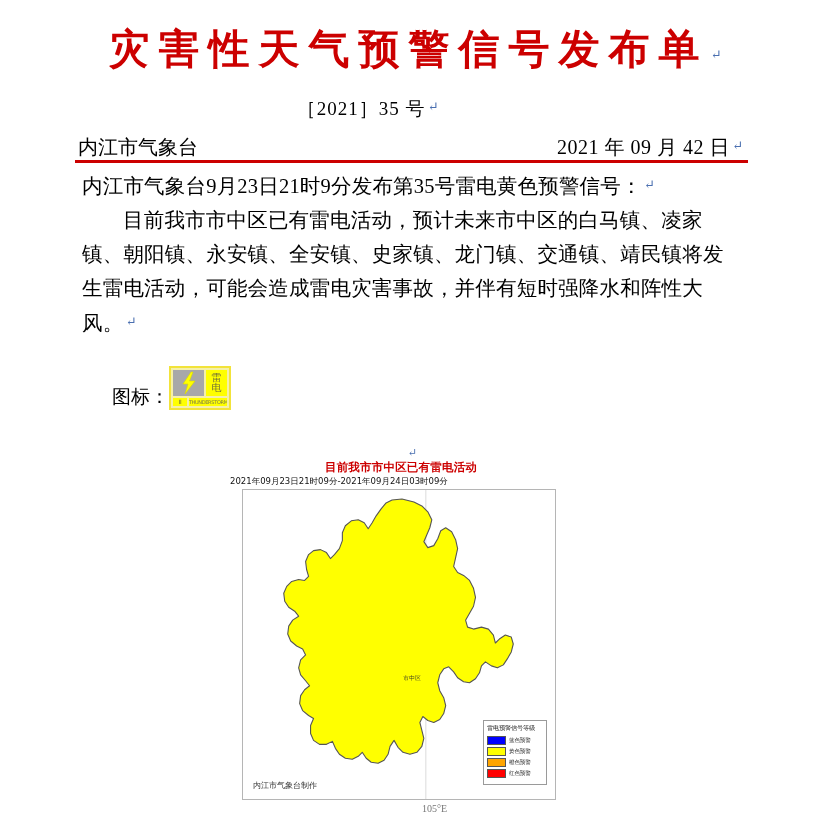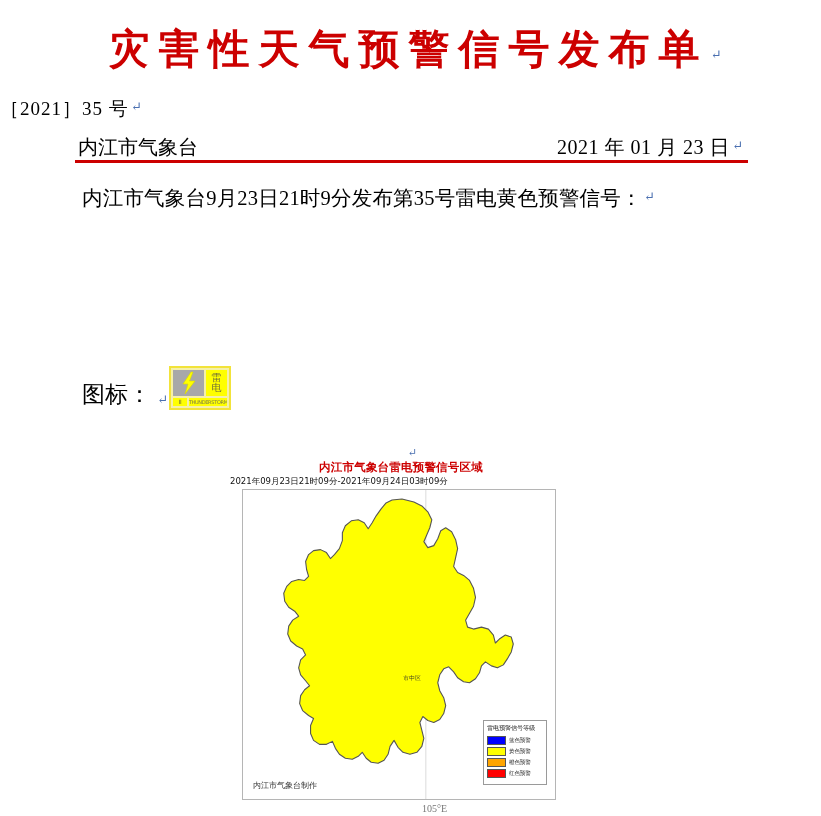--- a/index.html
+++ b/index.html
@@ -39,21 +39,21 @@
     vertical-align: 4px;
     padding-left: 2px;
   }
 
   
   .doc-number {
     position: absolute;
     top: 96px;
     left: 0;
     width: 735px;
-    text-align: left;
+    text-align: center;
     font-size: 19px;
     letter-spacing: 1px;
     white-space: nowrap;
   }
 
   
   .issuer-row {
     position: absolute;
     top: 134px;
     left: 78px;
@@ -70,21 +70,21 @@
     top: 160px;
     left: 75px;
     width: 673px;
     height: 3px;
     background: #cc0000;
   }
 
   
   .body-block {
     position: absolute;
-    top: 180px;
+    top: 168px;
     left: 82px;
     width: 660px;
     font-size: 20.5px;
     line-height: 34px;
     letter-spacing: 0.2px;
   }
   .body-line { white-space: nowrap; }
   .body-para {
     text-indent: 41px;
     white-space: normal;
@@ -94,24 +94,25 @@
   
   .icon-row {
     position: absolute;
     top: 366px;
     left: 82px;
     display: flex;
     align-items: center;
     height: 46px;
   }
   .icon-label {
-    font-size: 23px;
+    font-size: 19px;
     white-space: nowrap;
     align-self: flex-end;
     padding-bottom: 2px;
+    margin-left: 30px;
   }
   .warn-icon {
     position: absolute;
     left: 87px;
     top: 0px;
     width: 62px;
     height: 44px;
     border: 2px solid #f2e33a;
     background: #f5f0a8;
     box-sizing: border-box;
@@ -295,26 +296,27 @@
 <div class="doc-title">
   <span>灾害性天气预警信号发布单</span><span class="pilcrow">↵</span>
 </div>
 
 <div class="doc-number">
   <span>［2021］35 号</span><span class="pilcrow">↵</span>
 </div>
 
 <div class="issuer-row">
   <span>内江市气象台</span>
-  <span class="right-date"><span>2021 年 01 月 23 日</span><span class="pilcrow">↵</span></span>
+  <span class="right-date"><span>2021 年 09 月 42 日</span><span class="pilcrow">↵</span></span>
 </div>
 <div class="red-rule"></div>
 
 <div class="body-block">
   <div class="body-line"><span>内江市气象台9月23日21时9分发布第35号雷电黄色预警信号：</span><span class="pilcrow">↵</span></div>
+  <div class="body-para"><span>目前我市市中区已有雷电活动，预计未来市中区的白马镇、凌家镇、朝阳镇、永安镇、全安镇、史家镇、龙门镇、交通镇、靖民镇将发生雷电活动，可能会造成雷电灾害事故，并伴有短时强降水和阵性大风。</span><span class="pilcrow">↵</span></div>
 </div>
 
 <div class="icon-row">
   <span class="icon-label">图标：</span>
   <span class="pilcrow" style="align-self:flex-end;padding-bottom:4px;padding-left:6px;">↵</span>
   <div class="warn-icon">
     <div class="warn-icon-top">
       <div class="warn-bolt-cell">
         <svg width="18" height="24" viewBox="0 0 18 24">
           <polygon points="11,1 3,13 8,13 5,23 15,10 9.5,10 13,1" fill="#ffff00" stroke="#d8d800" stroke-width="0.6"></polygon>
@@ -327,21 +329,21 @@
     </div>
     <div class="warn-icon-bottom">
       <div class="warn-bot-left">Ⅱ</div>
       <div class="warn-bot-right">THUNDERSTORM</div>
     </div>
   </div>
 </div>
 
 <div class="map-block">
   <span class="map-pilcrow">↵</span>
-  <div class="map-title">内江市气象台雷电预警信号区域</div>
+  <div class="map-title">目前我市市中区已有雷电活动</div>
   <div class="map-subtitle">2021年09月23日21时09分-2021年09月24日03时09分</div>
 
   <div class="map-frame">
     <svg class="map-svg" viewBox="0 0 314 311" preserveAspectRatio="none">
 
       <line x1="184" y1="0" x2="184" y2="311" stroke="#dcdcdc" stroke-width="1"></line>
 
       <path d="M150,10 L160,9 L172,12 L180,16 L186,22 L190,30 L188,38 L185,45 L182,52 L186,58 L192,56 L196,49 L199,41 L204,38 L210,42 L214,50 L216,59 L214,68 L212,77 L216,83 L222,86 L228,91 L232,99 L234,108 L232,117 L228,124 L224,131 L226,138 L232,140 L240,138 L247,140 L252,146 L254,154 L258,150 L264,146 L270,148 L272,155 L270,163 L266,170 L262,176 L256,179 L250,177 L244,173 L240,177 L238,184 L234,190 L228,194 L222,193 L216,189 L212,183 L207,178 L202,180 L198,186 L196,194 L198,202 L202,209 L204,217 L202,225 L198,231 L192,234 L186,232 L181,228 L178,234 L180,242 L182,250 L180,258 L175,264 L168,266 L161,264 L156,259 L152,252 L148,258 L146,266 L142,272 L136,275 L129,274 L124,270 L120,264 L116,268 L110,271 L103,270 L97,266 L93,260 L90,253 L84,256 L77,256 L71,252 L68,245 L68,237 L71,230 L66,227 L60,222 L57,215 L58,207 L62,201 L67,197 L63,192 L58,186 L56,179 L58,171 L63,166 L60,160 L54,157 L48,152 L45,145 L46,137 L50,131 L56,127 L52,122 L46,118 L42,112 L41,104 L44,97 L49,92 L56,90 L62,91 L66,87 L64,80 L63,72 L66,65 L71,61 L78,60 L84,63 L88,69 L92,65 L97,59 L100,51 L100,43 L103,36 L109,31 L116,30 L122,33 L126,39 L130,33 L134,26 L139,19 L144,13 Z" fill="#ffff00" stroke="#555555" stroke-width="1.1" stroke-linejoin="round"></path>
     </svg>
     <span class="map-center-label">市中区</span>

